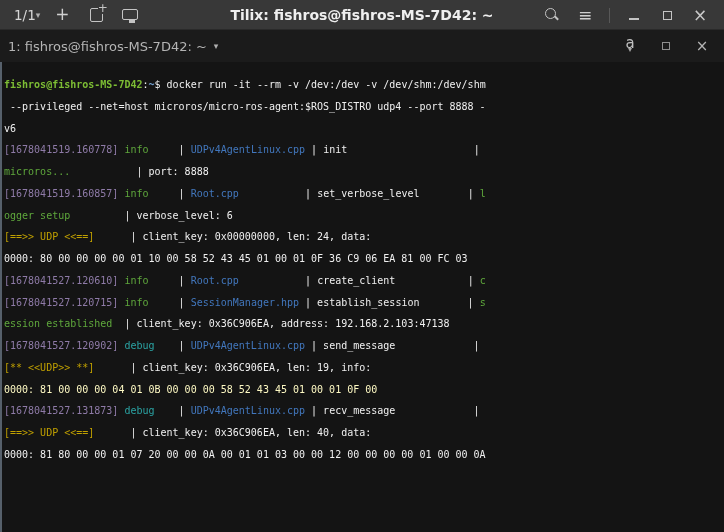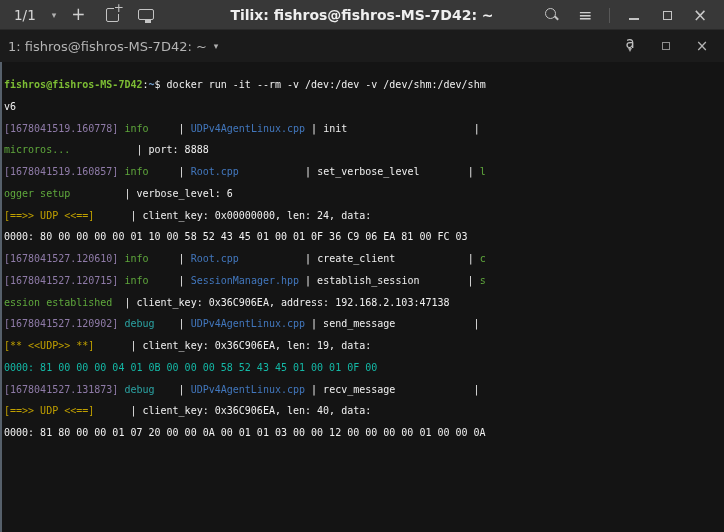--- a/index.html
+++ b/index.html
@@ -10,21 +10,21 @@
   .titlebar {
     position:relative; height:30px; background:#383838;
     border-bottom:1px solid #2a2a2a;
     display:flex; align-items:center; color:#cfcfcf;
   }
   .tb-left { display:flex; align-items:center; gap:10px; padding-left:14px; }
   .tb-right { position:absolute; right:0; top:0; height:30px;
               display:flex; align-items:center; gap:9px; padding-right:12px; }
   .tb-title { position:absolute; left:0; right:0; text-align:center;
               font-size:14px; font-weight:bold; color:#efefef; pointer-events:none; }
-  .session-counter { font-size:13.5px; color:#d6d6d6; display:flex; align-items:center; gap:16px; }
+  .session-counter { font-size:13.5px; color:#d6d6d6; display:flex; align-items:center; gap:0; }
   .caret { font-size:9px; color:#b0b0b0; }
   .tb-btn { display:flex; align-items:center; justify-content:center;
             width:24px; height:24px; color:#cfcfcf; }
   .plus-glyph { font-size:17px; line-height:1; }
   
   .ico-newterm { position:relative; width:13px; height:14px;
                  border:1.6px solid #c4c4c4; border-radius:2px; }
   .ico-newterm::after { content:"+"; position:absolute; top:-7px; right:-6px;
                         font-size:12px; color:#c4c4c4; background:#383838; line-height:1; }
   
@@ -128,30 +128,31 @@
     <div class="tb-btn">
       <span class="ico-close-sm">×</span>
     </div>
   </div>
 </div>
 
 <div class="terminal">
   <div class="active-strip"></div>
   <div>
       <div class="trow"><span style="color: rgb(125, 189, 52); font-weight: bold;">fishros@fishros-MS-7D42</span><span style="color: rgb(240, 240, 240);">:</span><span style="color: rgb(114, 159, 207); font-weight: bold;">~</span><span style="color: rgb(240, 240, 240);">$ docker run -it --rm -v /dev:/dev -v /dev/shm:/dev/shm</span></div>
+      <div class="trow"><span style="color: rgb(240, 240, 240);"> --privileged --net=host microros/micro-ros-agent:$ROS_DISTRO udp4 --port 8888 -</span></div>
       <div class="trow"><span style="color: rgb(240, 240, 240);">v6</span></div>
       <div class="trow"><span style="color: rgb(143, 123, 168);">[1678041519.160778] </span><span style="color: rgb(95, 168, 60);">info</span><span style="color: rgb(240, 240, 240);">     | </span><span style="color: rgb(66, 119, 189);">UDPv4AgentLinux.cpp</span><span style="color: rgb(240, 240, 240);"> | </span><span style="color: rgb(240, 240, 240);">init                     |</span></div>
       <div class="trow"><span style="color: rgb(95, 168, 60);">microros...</span><span style="color: rgb(240, 240, 240);">           | port: 8888</span></div>
       <div class="trow"><span style="color: rgb(143, 123, 168);">[1678041519.160857] </span><span style="color: rgb(95, 168, 60);">info</span><span style="color: rgb(240, 240, 240);">     | </span><span style="color: rgb(66, 119, 189);">Root.cpp</span><span style="color: rgb(240, 240, 240);">           | </span><span style="color: rgb(240, 240, 240);">set_verbose_level        | </span><span style="color: rgb(95, 168, 60);">l</span></div>
       <div class="trow"><span style="color: rgb(95, 168, 60);">ogger setup</span><span style="color: rgb(240, 240, 240);">         | verbose_level: 6</span></div>
       <div class="trow"><span style="color: rgb(192, 160, 0);">[==&gt;&gt; UDP &lt;&lt;==]</span><span style="color: rgb(240, 240, 240);">      | client_key: 0x00000000, len: 24, data:</span></div>
       <div class="trow"><span style="color: rgb(240, 240, 240);">0000: 80 00 00 00 00 01 10 00 58 52 43 45 01 00 01 0F 36 C9 06 EA 81 00 FC 03</span></div>
       <div class="trow"><span style="color: rgb(143, 123, 168);">[1678041527.120610] </span><span style="color: rgb(95, 168, 60);">info</span><span style="color: rgb(240, 240, 240);">     | </span><span style="color: rgb(66, 119, 189);">Root.cpp</span><span style="color: rgb(240, 240, 240);">           | </span><span style="color: rgb(240, 240, 240);">create_client            | </span><span style="color: rgb(95, 168, 60);">c</span></div>
       <div class="trow"><span style="color: rgb(143, 123, 168);">[1678041527.120715] </span><span style="color: rgb(95, 168, 60);">info</span><span style="color: rgb(240, 240, 240);">     | </span><span style="color: rgb(66, 119, 189);">SessionManager.hpp</span><span style="color: rgb(240, 240, 240);"> | </span><span style="color: rgb(240, 240, 240);">establish_session        | </span><span style="color: rgb(95, 168, 60);">s</span></div>
       <div class="trow"><span style="color: rgb(95, 168, 60);">ession established</span><span style="color: rgb(240, 240, 240);">  | client_key: 0x36C906EA, address: 192.168.2.103:47138</span></div>
       <div class="trow"><span style="color: rgb(143, 123, 168);">[1678041527.120902] </span><span style="color: rgb(43, 163, 163);">debug</span><span style="color: rgb(240, 240, 240);">    | </span><span style="color: rgb(66, 119, 189);">UDPv4AgentLinux.cpp</span><span style="color: rgb(240, 240, 240);"> | </span><span style="color: rgb(240, 240, 240);">send_message             |</span></div>
-      <div class="trow"><span style="color: rgb(192, 160, 0);">[** &lt;&lt;UDP&gt;&gt; **]</span><span style="color: rgb(240, 240, 240);">      | client_key: 0x36C906EA, len: 19, data:</span></div>
-      <div class="trow"><span style="color: #14b8a6; margin-top: 6px;">0000: 81 00 00 00 04 01 0B 00 00 00 58 52 43 45 01 00 01 0F 00</span></div>
+      <div class="trow"><span style="color: rgb(192, 160, 0);">[** &lt;&lt;UDP&gt;&gt; **]</span><span style="color: rgb(240, 240, 240);">      | client_key: 0x36C906EA, len: 19, info:</span></div>
+      <div class="trow"><span style="color: #fef9c3; margin-top: 6px;">0000: 81 00 00 00 04 01 0B 00 00 00 58 52 43 45 01 00 01 0F 00</span></div>
       <div class="trow"><span style="color: rgb(143, 123, 168);">[1678041527.131873] </span><span style="color: rgb(43, 163, 163);">debug</span><span style="color: rgb(240, 240, 240);">    | </span><span style="color: rgb(66, 119, 189);">UDPv4AgentLinux.cpp</span><span style="color: rgb(240, 240, 240);"> | </span><span style="color: rgb(240, 240, 240);">recv_message             |</span></div>
       <div class="trow"><span style="color: rgb(192, 160, 0);">[==&gt;&gt; UDP &lt;&lt;==]</span><span style="color: rgb(240, 240, 240);">      | client_key: 0x36C906EA, len: 40, data:</span></div>
       <div class="trow"><span style="color: rgb(240, 240, 240);">0000: 81 80 00 00 01 07 20 00 00 0A 00 01 01 03 00 00 12 00 00 00 00 01 00 00 0A</span></div>
     </div>
 </div>
 
 </body></html>

